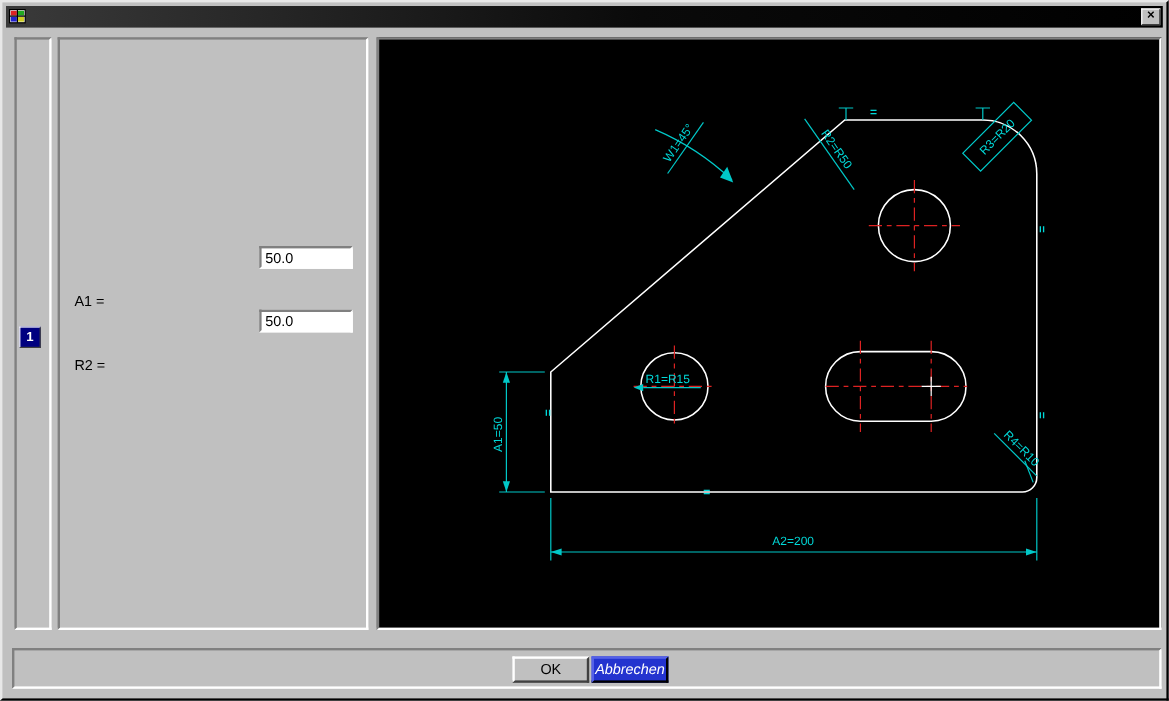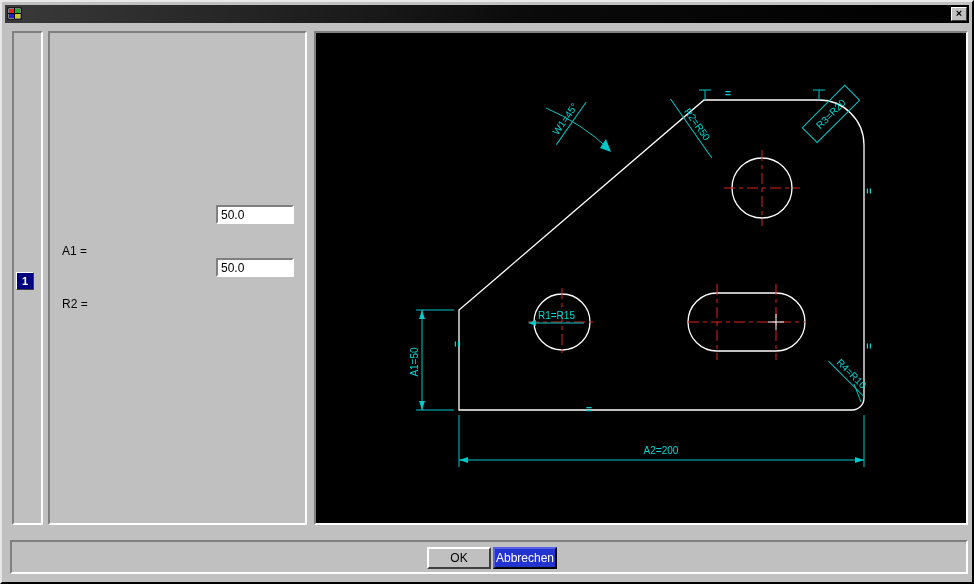--- a/index.html
+++ b/index.html
@@ -54,21 +54,21 @@
     position:absolute; top:5px; width:64px; height:22px;
     font-size:12px; font-family:"Liberation Sans", sans-serif;
     text-align:center; line-height:19px; cursor:default;
   }
   .btn-ok {
     left:415px; background:#c0c0c0; color:#000;
     border:2px solid; border-color:#fff #404040 #404040 #fff;
   }
   .btn-cancel {
     left:481px; background:#2333cf; color:#fff;
-    border:2px solid; border-color:#5561e8 #000 #000 #5561e8;
+    border:2px solid; border-color:#5561e8 #000 #000 #5561e8;font-style:italic;
   }
   .preview-svg { position:absolute; left:0; top:0; width:650px; height:490px; }
   text.dim { font-family:"Liberation Sans", sans-serif; font-size:10px; fill:#00d8d8; }
   text.mark { font-family:"Liberation Sans", sans-serif; font-size:10px; font-weight:bold; fill:#00d8d8; }
 </style>
 </head>
 <body>
 
 <div class="window">
 

